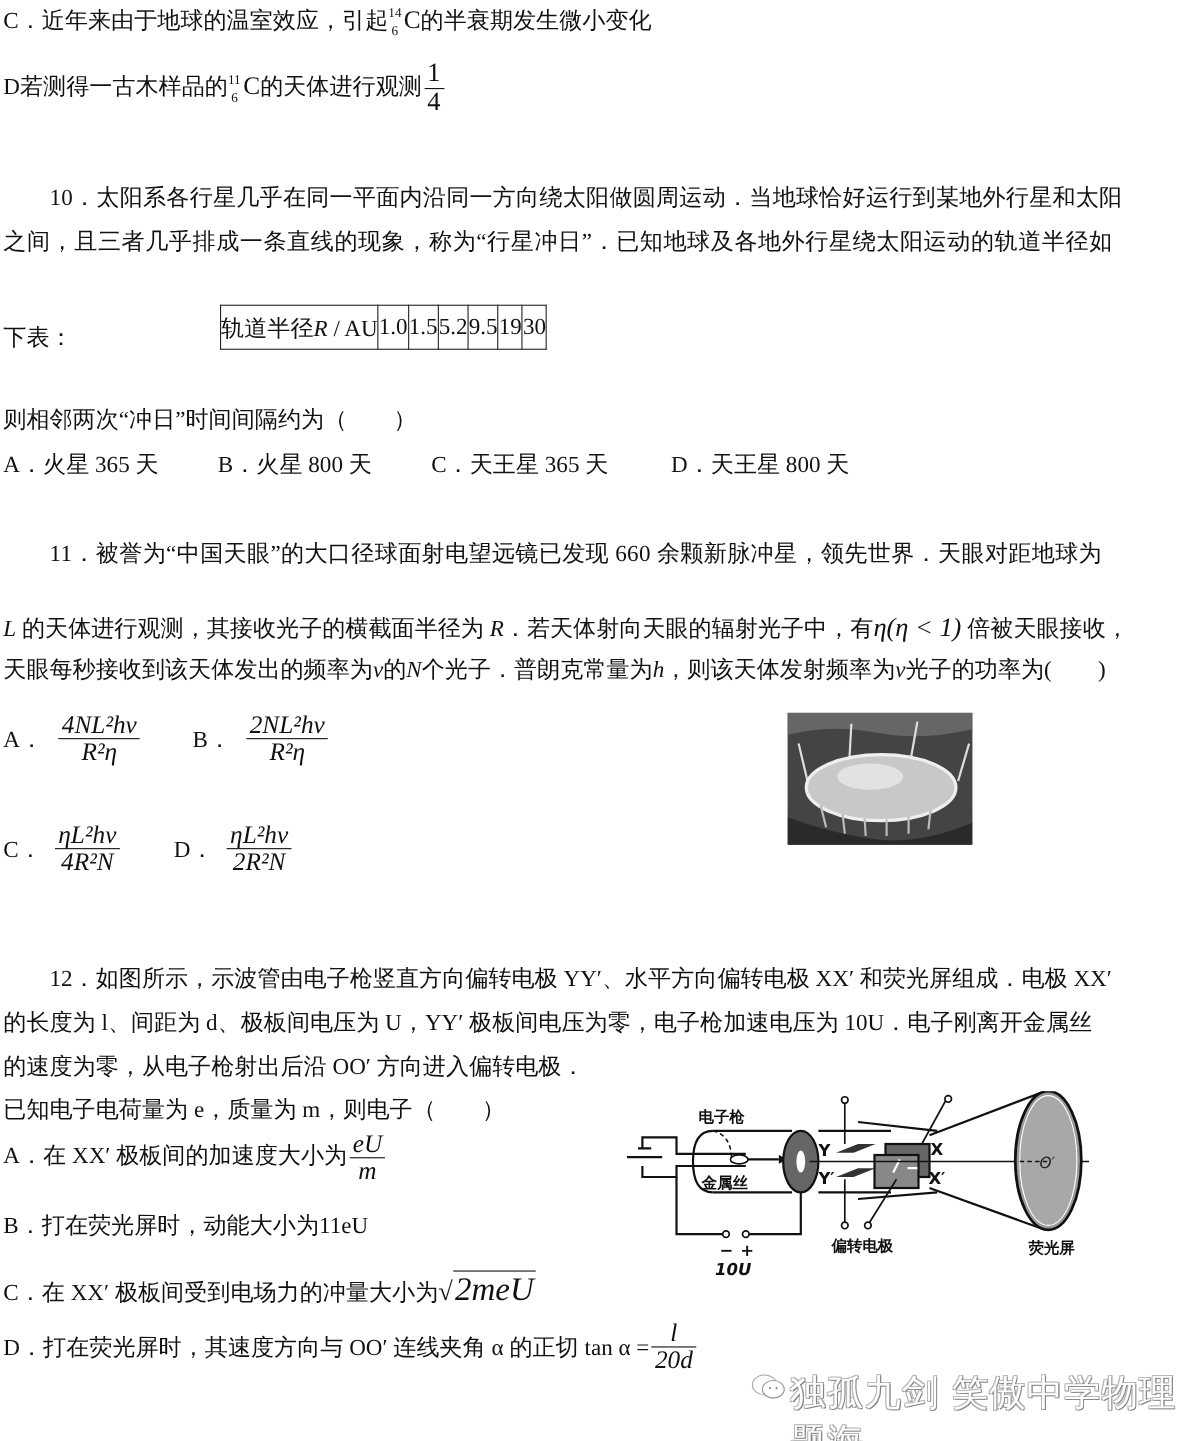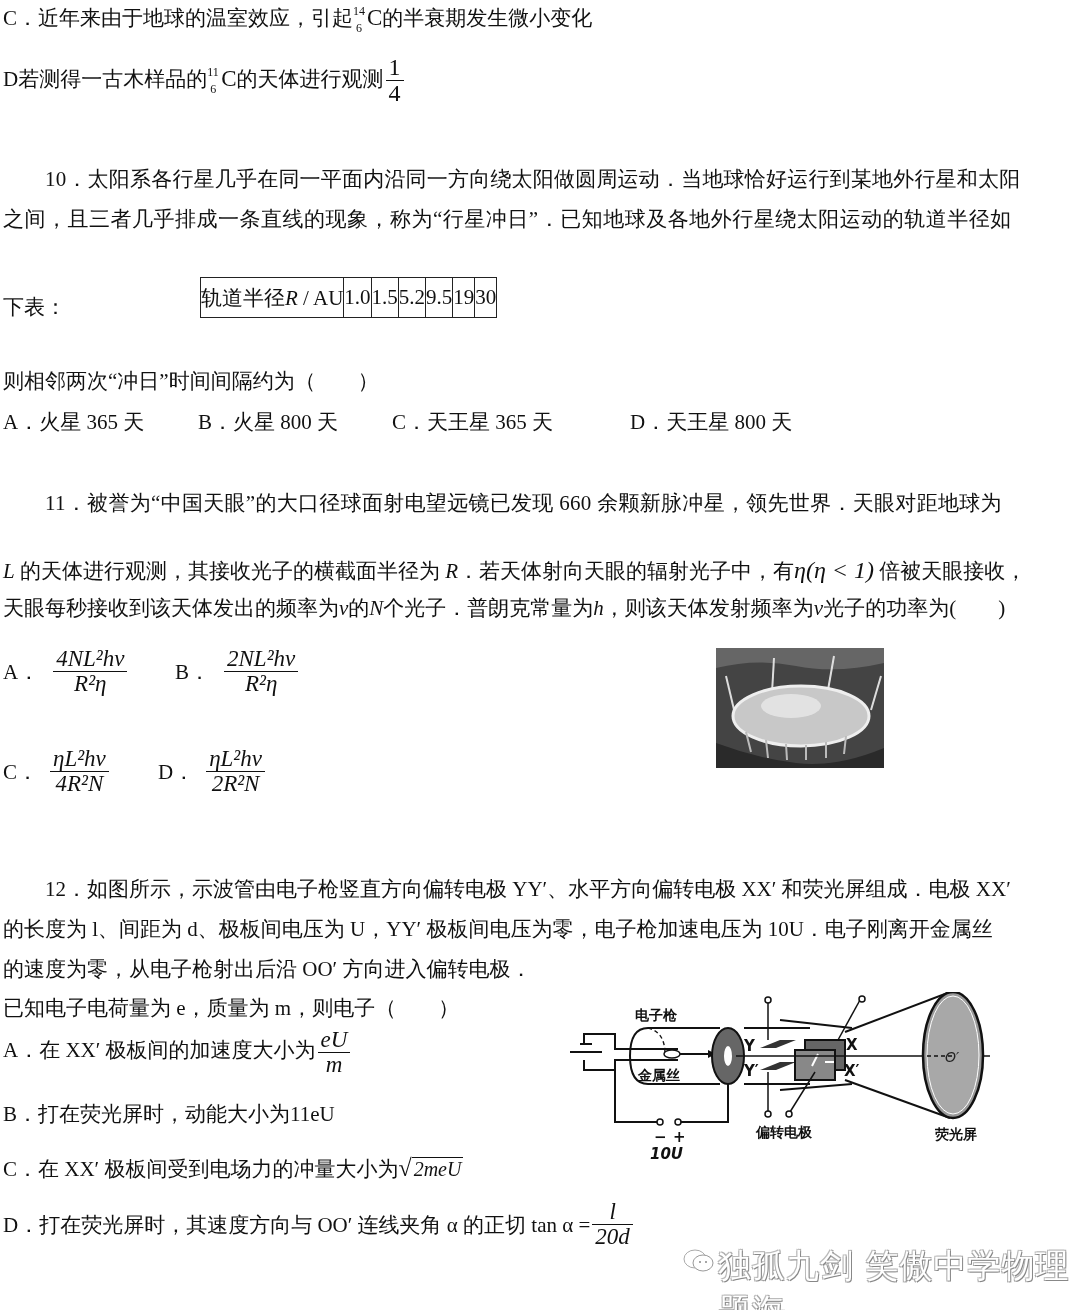--- a/index.html
+++ b/index.html
@@ -45,21 +45,21 @@
     <td>19</td>
     <td>30</td>
   </tr>
 </tbody>
   </table>
 
 <div class="abs" style="left:3px; top:367px;">则相邻两次“冲日”时间间隔约为（　　）</div>
 <div class="abs" style="left:3px; top:408px;"><span>A．</span><span>火星 365 天</span></div>
 <div class="abs" style="left:198px; top:408px;"><span>B．</span><span>火星 800 天</span></div>
 <div class="abs" style="left:392px; top:408px;"><span>C．</span><span>天王星 365 天</span></div>
-<div class="abs" style="left:610px; top:408px;margin-left:20px;"><span>D．</span><span>天王星 800 天</span></div>
+<div class="abs" style="left:610px; top:408px;"><span>D．</span><span>天王星 800 天</span></div>
 
 <div class="abs" style="left:45px; top:489px; letter-spacing:0.3px;text-align:center;">11．被誉为“中国天眼”的大口径球面射电望远镜已发现 660 余颗新脉冲星，领先世界．天眼对距地球为</div>
 <div class="abs" style="left:3px; top:541px;margin-top:16px;">
   <span class="it">L</span><span> 的天体进行观测，其接收光子的横截面半径为 </span><span class="it">R</span><span>．若天体射向天眼的辐射光子中，有</span><span class="it" style="font-size:24px">η(η &lt; 1)</span><span> 倍被天眼接收，</span>
 </div>
 <div class="abs" style="left:3px; top:594px;">
   <span>天眼每秒接收到该天体发出的频率为</span><span class="it">ν</span><span>的</span><span class="it">N</span><span>个光子．普朗克常量为</span><span class="it">h</span><span>，则该天体发射频率为</span><span class="it">ν</span><span>光子的功率为(　　)</span>
 </div>
 
 <div class="abs" style="left:3px; top:647px;"><span style="vertical-align:middle">A．</span><span class="frac it" style="font-size:23px; margin-left:14px"><span class="num">4NL²hν</span><span class="den">R²η</span></span></div>
@@ -82,21 +82,21 @@
   </svg>
 </div>
 
 <div class="abs" style="left:45px; top:875px; font-size:21px;">12．如图所示，示波管由电子枪竖直方向偏转电极 YY′、水平方向偏转电极 XX′ 和荧光屏组成．电极 XX′</div>
 <div class="abs" style="left:3px; top:915px; font-size:21px;">的长度为 l、间距为 d、极板间电压为 U，YY′ 极板间电压为零，电子枪加速电压为 10U．电子刚离开金属丝</div>
 <div class="abs" style="left:3px; top:955px; font-size:21px;">的速度为零，从电子枪射出后沿 OO′ 方向进入偏转电极．</div>
 <div class="abs" style="left:3px; top:994px;">已知电子电荷量为 e，质量为 m，则电子（　　）</div>
 
 <div class="abs" style="left:3px; top:1028px;"><span>A．</span><span>在 XX′ 极板间的加速度大小为</span><span class="frac it" style="font-size:23px"><span class="num">eU</span><span class="den">m</span></span></div>
 <div class="abs" style="left:3px; top:1100px;"><span>B．</span><span>打在荧光屏时，动能大小为11eU</span></div>
-<div class="abs" style="left:3px; top:1155px;"><span>C．</span><span>在 XX′ 极板间受到电场力的冲量大小为</span><span style="font-size:24px">√</span><span class="sqrt" style="font-size:20px">2meU</span></div>
+<div class="abs" style="left:3px; top:1155px;"><span>C．</span><span>在 XX′ 极板间受到电场力的冲量大小为</span><span style="font-size:24px">√</span><span class="sqrt" style="font-size:30px">2meU</span></div>
 <div class="abs" style="left:3px; top:1200px;"><span style="vertical-align:middle">D．</span><span style="vertical-align:middle">打在荧光屏时，其速度方向与 OO′ 连线夹角 α 的正切 tan α =</span><span class="frac it" style="font-size:23px"><span class="num">l</span><span class="den">20d</span></span></div>
 
 <div class="abs" style="left:560px; top:992px; width:460px; height:172px;">
   <svg width="460" height="172" font-family="DejaVu Sans, sans-serif">
 
     <line x1="10" y1="60" x2="42" y2="60" stroke="#111" stroke-width="2"></line>
     <line x1="20" y1="52" x2="32" y2="52" stroke="#111" stroke-width="2"></line>
     <polyline points="24,52 24,42 55,42 55,57 118,57" fill="none" stroke="#111" stroke-width="2"></polyline>
     <polyline points="24,68 24,78 55,78 55,68 118,68" fill="none" stroke="#111" stroke-width="2"></polyline>
 

